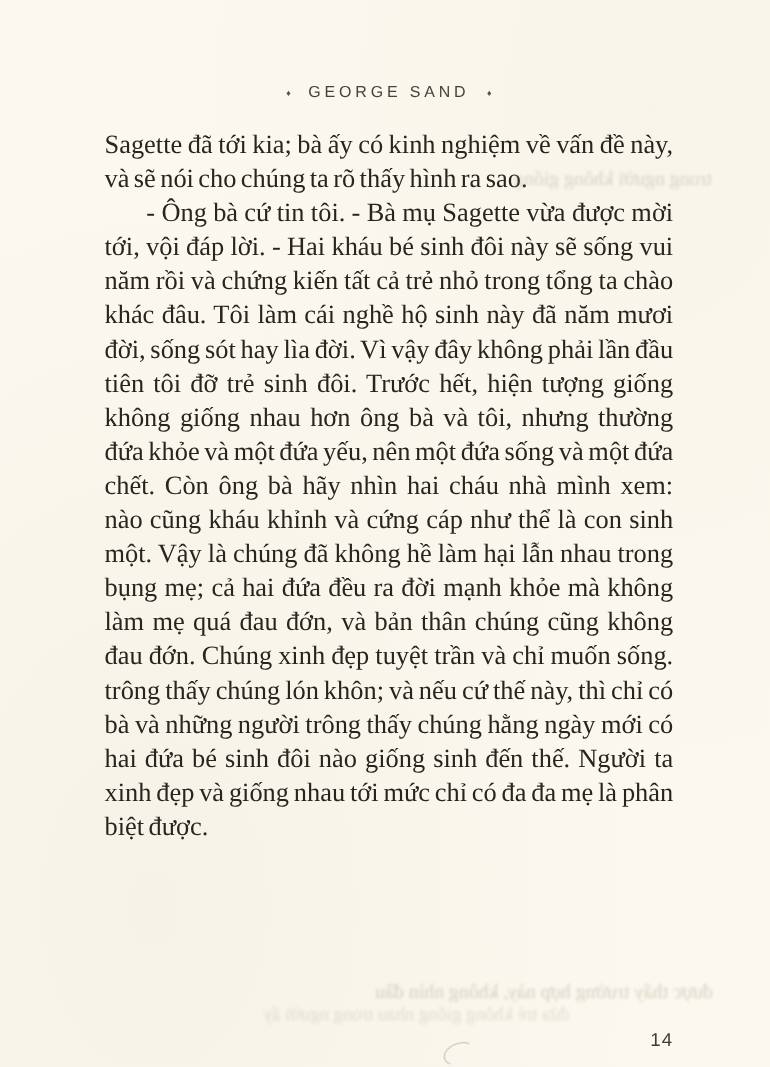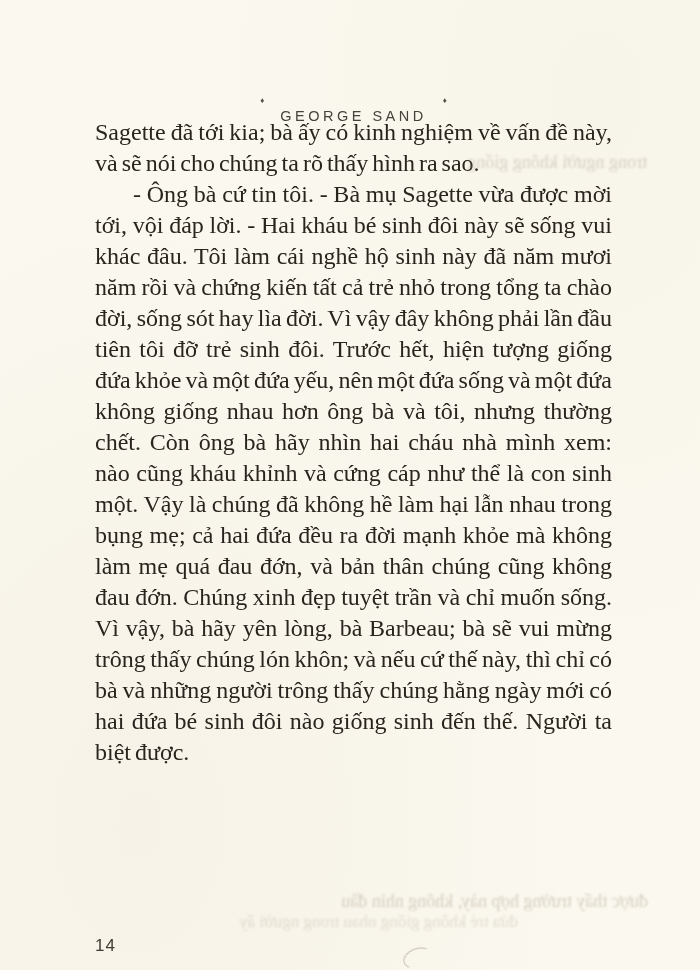--- a/index.html
+++ b/index.html
@@ -18,21 +18,21 @@
       radial-gradient(ellipse at 85% 10%, rgba(230,224,206,0.15), rgba(0,0,0,0) 50%),
       var(--paper);
   }
   .running-head{
     position:absolute;top:76px;left:95px;width:517px;
     display:flex;align-items:center;justify-content:center;gap:16px;
     font-family:"Liberation Sans","DejaVu Sans",sans-serif;
     color:var(--head-ink);
   }
   .running-head .head-title{
-    font-size:14.5px;font-weight:400;letter-spacing:3.5px;margin-top:32px;
+    font-size:14.5px;font-weight:400;letter-spacing:3.5px;
   }
   .running-head .orn{
     font-size:8px;line-height:1;position:relative;top:1px;color:#55504a;
   }
   .body-text{
     position:absolute;top:117px;left:95px;width:517px;
     font-size:24px;line-height:31px;color:var(--ink);
     word-spacing:-2px;
   }
   .line{
@@ -53,57 +53,57 @@
   .arc{
     position:absolute;left:403px;top:948px;width:30px;height:20px;
     border:1.4px solid rgba(140,130,110,0.45);
     border-bottom-color:transparent;border-right-color:transparent;
     border-radius:50%;
     transform:rotate(-18deg);
     filter:blur(0.4px);
   }
   .page-number{
     position:absolute;top:936px;left:95px;width:517px;
-    text-align:left;
+    text-align:right;
     font-family:"Liberation Sans","DejaVu Sans",sans-serif;
     font-size:17px;color:#3f3b35;letter-spacing:1px;
   }
 </style>
 </head>
 <body>
 
 <div class="scan">
 
   <div class="running-head">
     <span class="orn">♦</span>
     <span class="head-title">GEORGE SAND</span>
     <span class="orn">♦</span>
   </div>
 
   <div class="body-text" id="body-text">
       <div class="line">Sagette đã tới kia; bà ấy có kinh nghiệm về vấn đề này,</div>
       <div class="line end">và sẽ nói cho chúng ta rõ thấy hình ra sao.</div>
       <div class="line indent">- Ông bà cứ tin tôi. - Bà mụ Sagette vừa được mời</div>
       <div class="line">tới, vội đáp lời. - Hai kháu bé sinh đôi này sẽ sống vui</div>
+      <div class="line">năm rồi và chứng kiến tất cả trẻ nhỏ trong tổng ta chào</div>
       <div class="line">khác đâu. Tôi làm cái nghề hộ sinh này đã năm mươi</div>
-      <div class="line">năm rồi và chứng kiến tất cả trẻ nhỏ trong tổng ta chào</div>
       <div class="line">đời, sống sót hay lìa đời. Vì vậy đây không phải lần đầu</div>
       <div class="line">tiên tôi đỡ trẻ sinh đôi. Trước hết, hiện tượng giống nhau</div>
+      <div class="line">không giống nhau hơn ông bà và tôi, nhưng thường một</div>
       <div class="line">đứa khỏe và một đứa yếu, nên một đứa sống và một đứa</div>
-      <div class="line">không giống nhau hơn ông bà và tôi, nhưng thường một</div>
       <div class="line">chết. Còn ông bà hãy nhìn hai cháu nhà mình xem: cháu</div>
       <div class="line">nào cũng kháu khỉnh và cứng cáp như thể là con sinh</div>
       <div class="line">một. Vậy là chúng đã không hề làm hại lẫn nhau trong</div>
       <div class="line">bụng mẹ; cả hai đứa đều ra đời mạnh khỏe mà không</div>
       <div class="line">làm mẹ quá đau đớn, và bản thân chúng cũng không</div>
       <div class="line">đau đớn. Chúng xinh đẹp tuyệt trần và chỉ muốn sống.</div>
-      <div class="line">Vì vậy, bà hãy yên lòng, bà Barbeau; bà sẽ vui mừng</div>
       <div class="line">trông thấy chúng lón khôn; và nếu cứ thế này, thì chỉ có</div>
       <div class="line">bà và những người trông thấy chúng hằng ngày mới có</div>
       <div class="line">hai đứa bé sinh đôi nào giống sinh đến thế. Người ta</div>
+      <div class="line">xinh đẹp và giống nhau tới mức chỉ có đa đa mẹ là phân</div>
       <div class="line end">biệt được.</div>
     </div>
 
   <div id="bleed-layer">
       <div class="bleed" style="left: 447px; top: 152px; width: 200px; font-size: 18px; opacity: 0.42;">trong người không giống</div>
       <div class="bleed" style="left: 188px; top: 891px; width: 460px; font-size: 18px; opacity: 0.45;">được thấy trường hợp này, không nhìn đầu</div>
       <div class="bleed" style="left: 88px; top: 912px; width: 430px; font-size: 17px; opacity: 0.3;">đứa trẻ không giống nhau trong người ấy</div>
     </div>
 
   <div class="arc"></div>

